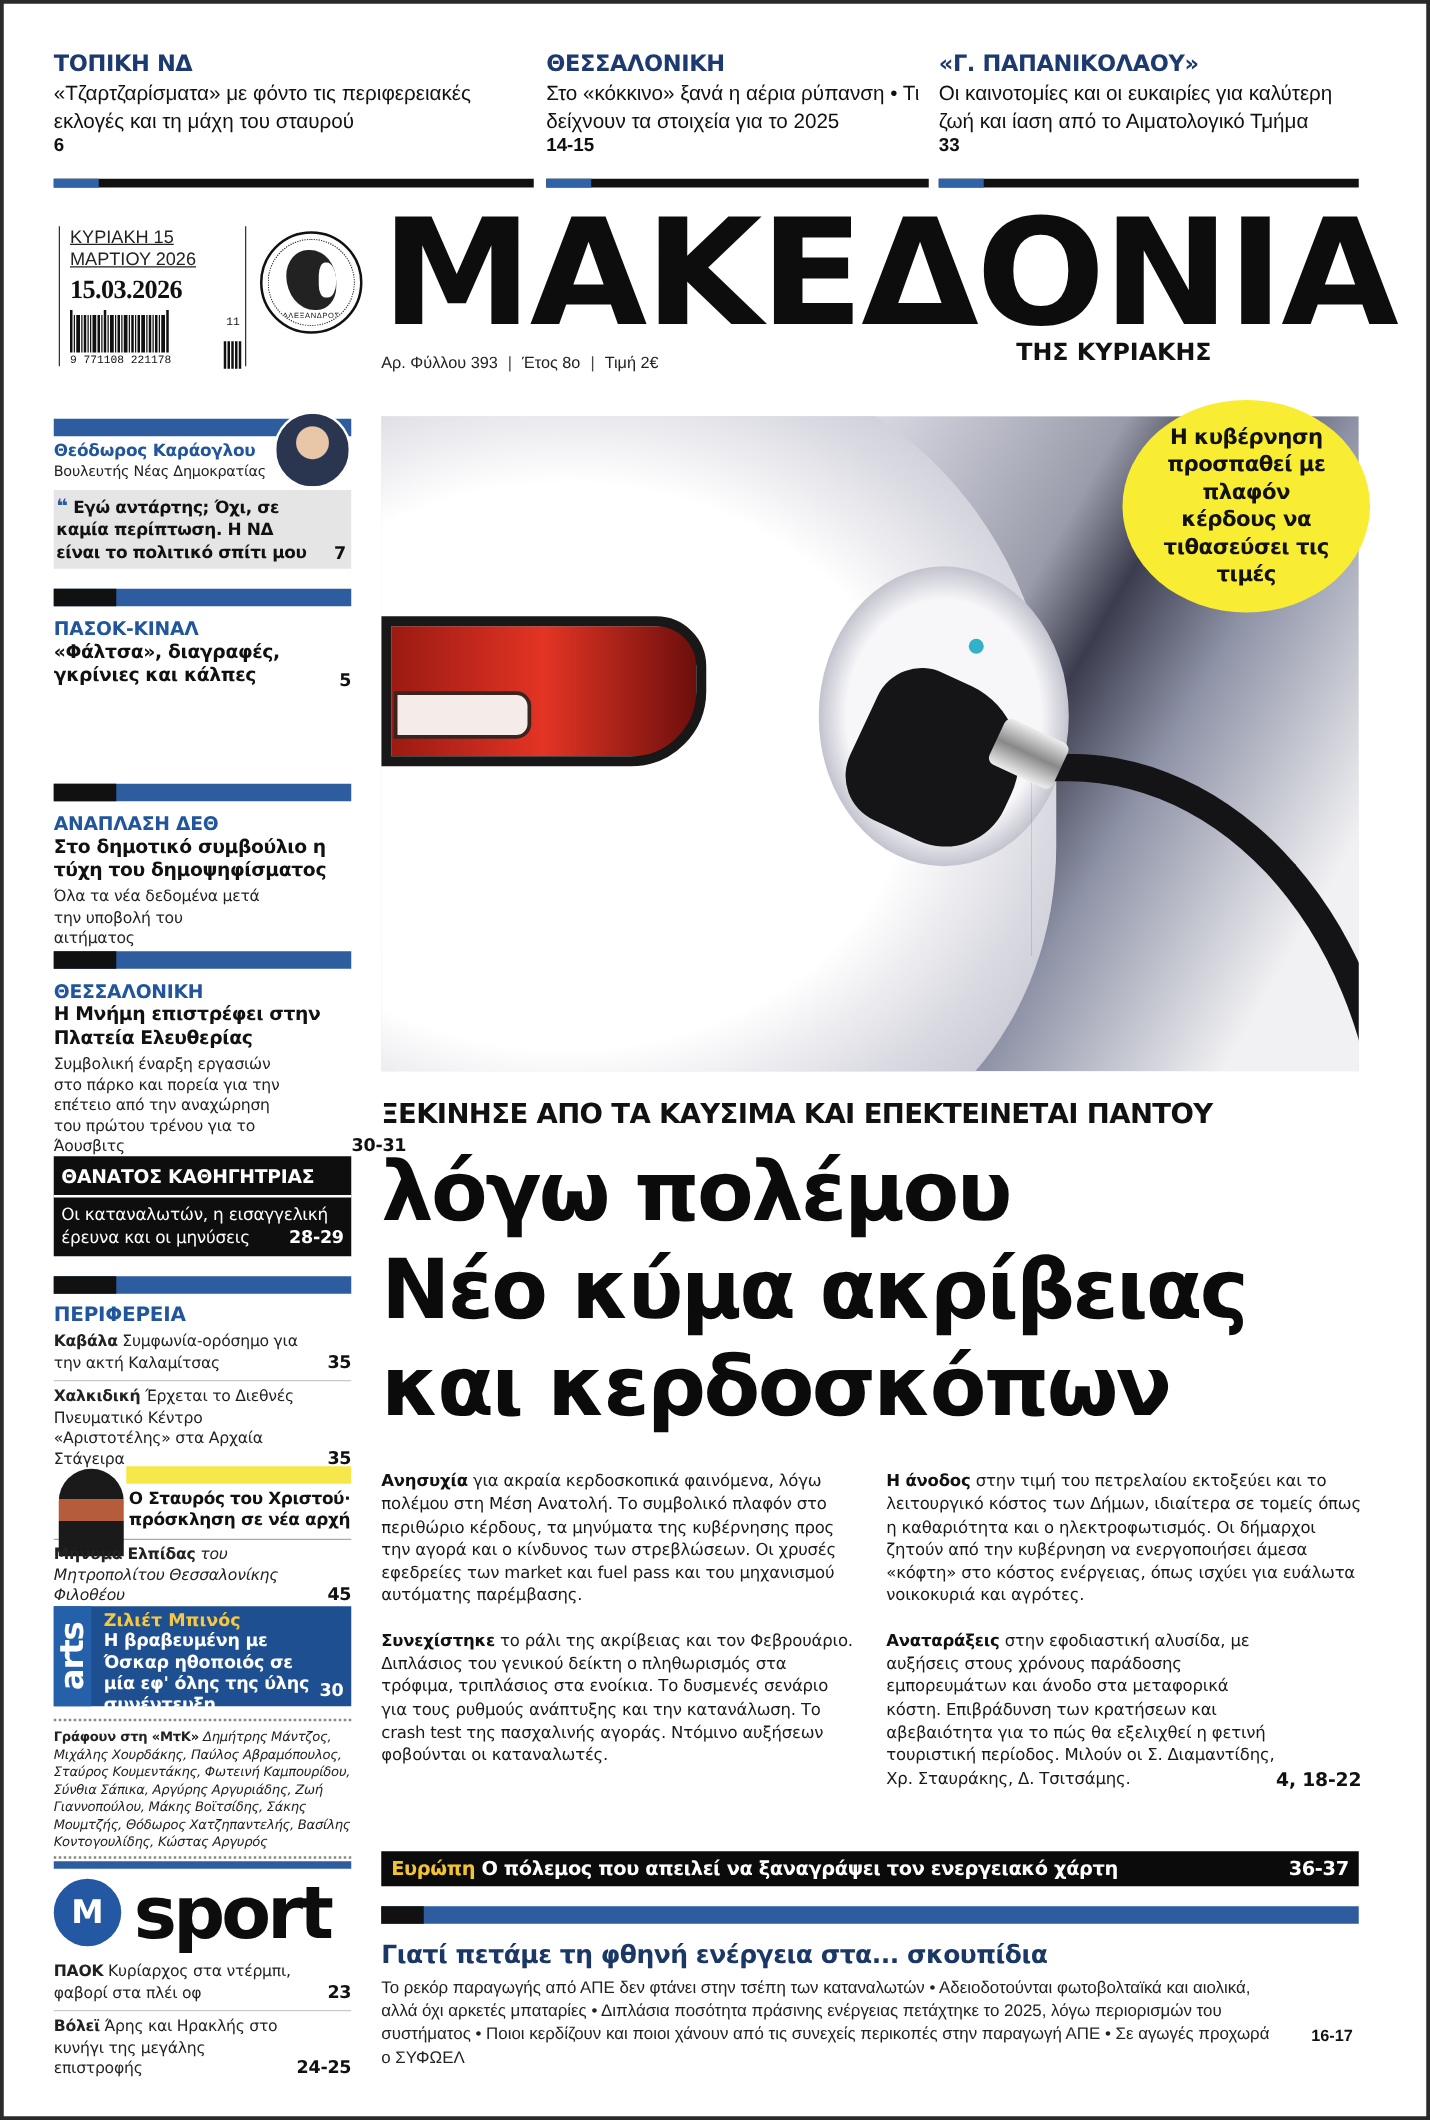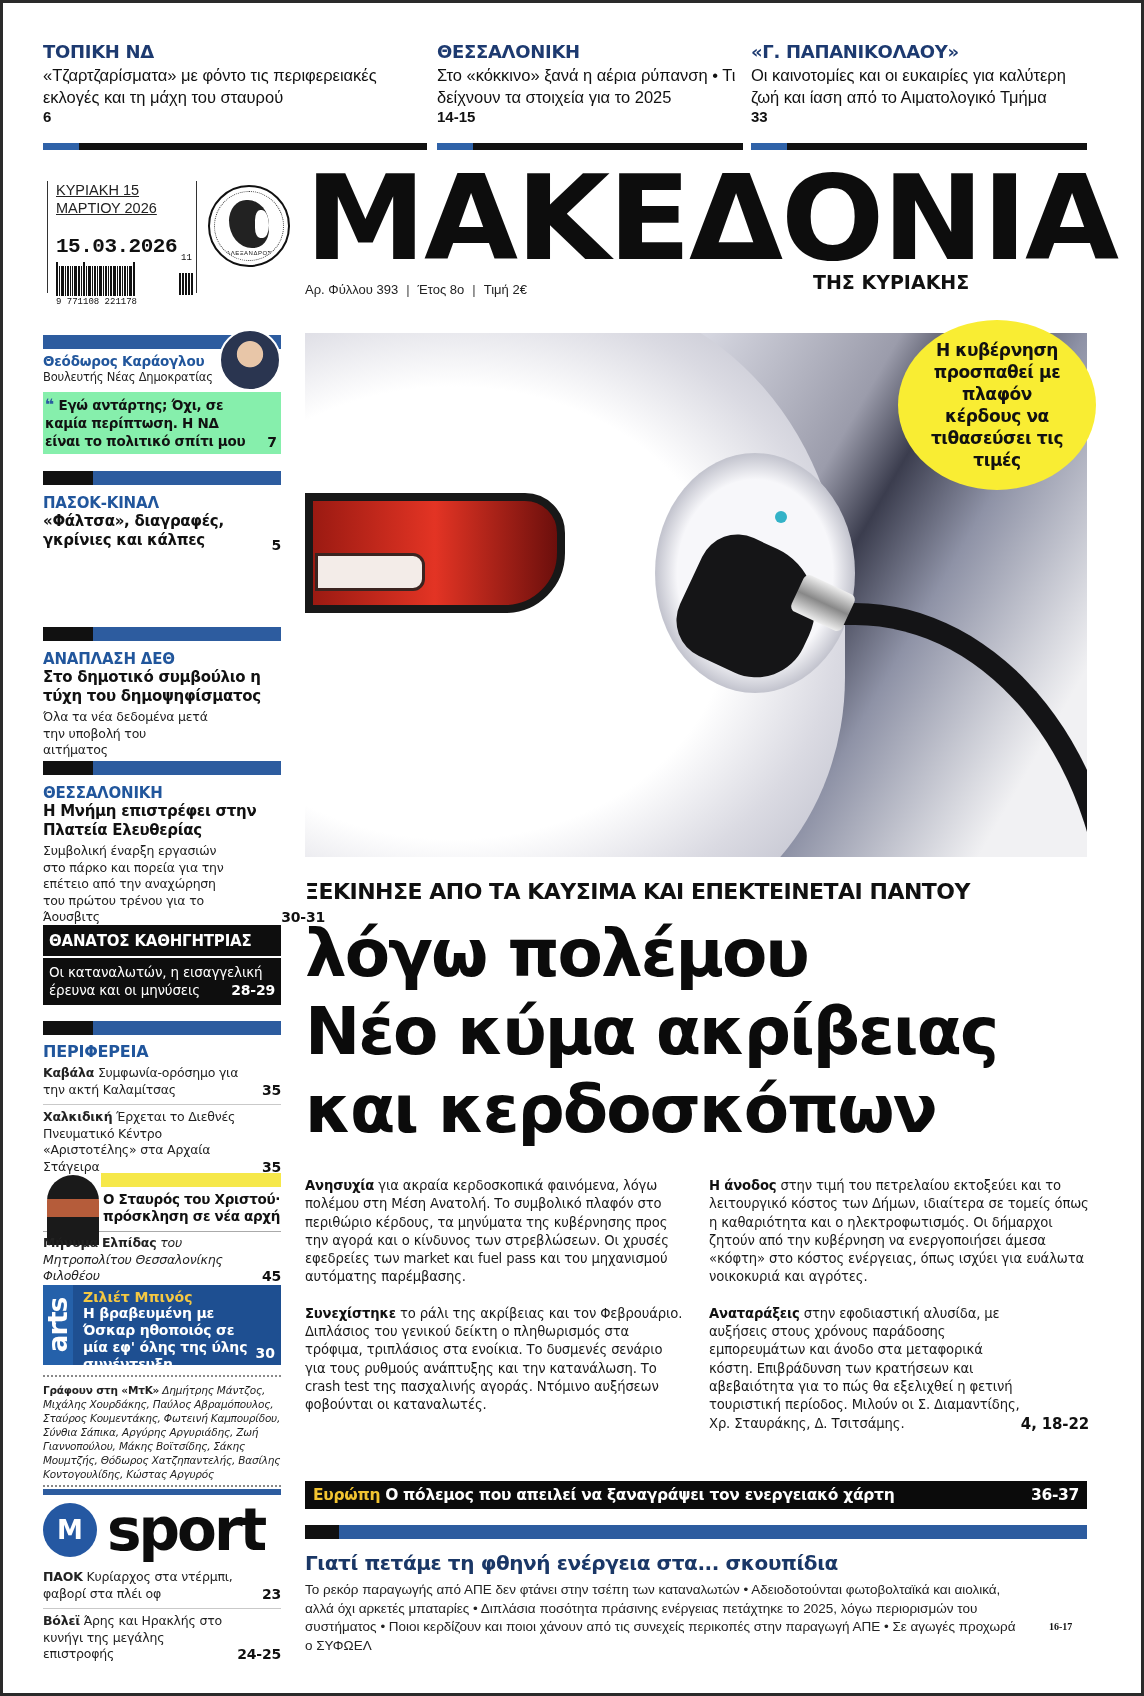--- a/index.html
+++ b/index.html
@@ -16,21 +16,21 @@
   .teaser { position: absolute; top: 38px; }
   .teaser .kicker { font-family: "DejaVu Sans", sans-serif; font-weight: 700; font-size: 18px; color: #1d3a70; letter-spacing: -0.3px; }
   .teaser .txt { font-family: "Liberation Sans", sans-serif; font-size: 16.5px; line-height: 22px; color: #111; margin-top: 2px; }
   .teaser .pg { font-family: "Liberation Sans", sans-serif; font-weight: 700; font-size: 15px; margin-top: 0px; }
   .topbar { position: absolute; top: 140px; height: 7px; background: #111; }
   .topbar::before { content: ""; position: absolute; left: 0; top: 0; width: 36px; height: 100%; background: #2f62a8; }
 
   
   .datebox { position: absolute; left: 44px; top: 178px; width: 150px; border-left: 1px solid #333; border-right: 1px solid #333; padding-left: 8px; height: 112px; }
   .datebox .d1 { font-size: 14.5px; line-height: 18px; color: #222; text-decoration: underline; }
-  .datebox .d2 { font-family: Liberation Mono, monospace; font-weight: 700; font-size: 21px; margin-top: 18px; letter-spacing: -0.5px; }
+  .datebox .d2 { font-family: Liberation Serif, serif; font-weight: 700; font-size: 21px; margin-top: 2px; letter-spacing: -0.5px; }
   .barcode { display: flex; align-items: flex-end; margin-top: 4px; height: 34px; }
   .barcode span { display: inline-block; background: #111; height: 30px; margin-right: 1px; }
   .barnum { font-size: 9px; font-family: "Liberation Mono", monospace; margin-top: 1px; }
   .addon { position: absolute; left: 176px; top: 262px; width: 16px; height: 30px; display: flex; gap: 1px; align-items: flex-end; }
   .addon span { display: inline-block; background: #111; width: 2px; height: 22px; }
   .addon-num { position: absolute; left: 178px; top: 250px; font-size: 9px; font-family: "Liberation Mono", monospace; }
 
   .coin { position: absolute; left: 205px; top: 182px; width: 82px; height: 82px; border-radius: 50%; border: 2px solid #111; background: #fff; display: flex; align-items: center; justify-content: center; }
   .coin-inner { width: 70px; height: 70px; border-radius: 50%; border: 1px dotted #333; position: relative; overflow: hidden; }
   .coin-head { position: absolute; left: 14px; top: 8px; width: 40px; height: 48px; background: #222; border-radius: 45% 55% 40% 60%; }
@@ -45,21 +45,21 @@
   
   .lc { position: absolute; left: 40px; width: 238px; }
   .bluebar { height: 14px; background: #2d5c9f; position: relative; }
   .bluebar.kb::before { content: ""; position: absolute; left: 0; top: 0; width: 50px; height: 100%; background: #111; }
   .sec-kicker { font-family: "DejaVu Sans", sans-serif; font-weight: 700; font-size: 15px; color: #21569c; margin-top: 9px; letter-spacing: -0.2px; }
   .sec-head { font-family: "DejaVu Sans", sans-serif; font-weight: 700; font-size: 15px; line-height: 19px; color: #111; letter-spacing: -0.3px; }
   .sec-body { font-family: "DejaVu Sans", sans-serif; font-size: 12.5px; line-height: 16.5px; color: #222; letter-spacing: -0.2px; position: relative; }
   .pgn { font-family: "DejaVu Sans", sans-serif; font-weight: 700; font-size: 14px; color: #111; position: absolute; right: 0; bottom: 0; }
 
   .op-photo { position: absolute; left: 176px; top: 0; width: 62px; height: 62px; border-radius: 50%; background: radial-gradient(circle at 50% 40%, #e8c6a8 0 28%, #2a3550 30% 100%); border: 2px solid #fff; }
-  .quote-box { background: #86efac; padding: 4px 4px 4px 2px; margin-top: 6px; position: relative; }
+  .quote-box { background: #e5e5e5; padding: 4px 4px 4px 2px; margin-top: 6px; position: relative; }
   .qmarks { color: #2a5ca0; font-size: 16px; }
 
   .dark-box { background: #0e0e0e; color: #fff; }
   .dark-box .t1 { font-family: "DejaVu Sans", sans-serif; font-weight: 700; font-size: 15px; padding: 7px 6px 6px; border-bottom: 2px solid #fff; letter-spacing: -0.2px; }
   .dark-box .t2 { font-family: "DejaVu Sans", sans-serif; font-size: 13.5px; line-height: 18px; padding: 5px 6px 6px; position: relative; letter-spacing: -0.2px; }
   .dark-box .t2 .pgn { color: #fff; right: 6px; bottom: 6px; }
 
   .reg-item { position: relative; padding: 4px 0 6px; border-bottom: 1px solid #c9c9c9; }
   .reg-item b { font-family: "DejaVu Sans", sans-serif; }
 
@@ -107,21 +107,21 @@
   .body-col .pgn { font-size: 15px; }
 
   .europe-bar { position: absolute; left: 302px; top: 1478px; width: 782px; height: 28px; background: #0b0b0b; color: #fff; display: flex; align-items: center; padding: 0 8px; font-family: "DejaVu Sans", sans-serif; font-weight: 700; font-size: 15.5px; letter-spacing: -0.3px; }
   .europe-bar .eu-k { color: #f2c431; margin-right: 5px; }
   .europe-bar .eu-p { margin-left: auto; }
 
   .bottom-bluebar { position: absolute; left: 302px; top: 1522px; width: 782px; height: 14px; background: #2d5c9f; }
   .bottom-bluebar::before { content: ""; position: absolute; left: 0; top: 0; width: 34px; height: 100%; background: #111; }
   .bottom-head { position: absolute; left: 302px; top: 1548px; font-family: "DejaVu Sans", sans-serif; font-weight: 700; font-size: 20px; color: #1a3766; letter-spacing: -0.4px; }
   .bottom-body { position: absolute; left: 302px; top: 1578px; width: 720px; font-family: "Liberation Sans", sans-serif; font-size: 13.5px; line-height: 18.5px; color: #222; }
-  .bottom-pg { position: absolute; left: 1046px; top: 1618px; font-family: Liberation Serif, serif; font-weight: 700; font-size: 10px; }
+  .bottom-pg { position: absolute; left: 1046px; top: 1618px; font-family: Liberation Sans, sans-serif; font-weight: 700; font-size: 13px; }
 </style>
 </head>
 <body>
 
 <div class="teaser" style="left:40px; width:380px;">
   <div class="kicker">ΤΟΠΙΚΗ ΝΔ</div>
   <div class="txt">«Τζαρτζαρίσματα» με φόντο τις περιφερειακές εκλογές και τη μάχη του σταυρού</div>
   <div class="pg">6</div>
 </div>
 <div class="teaser" style="left:434px; width:300px;">

